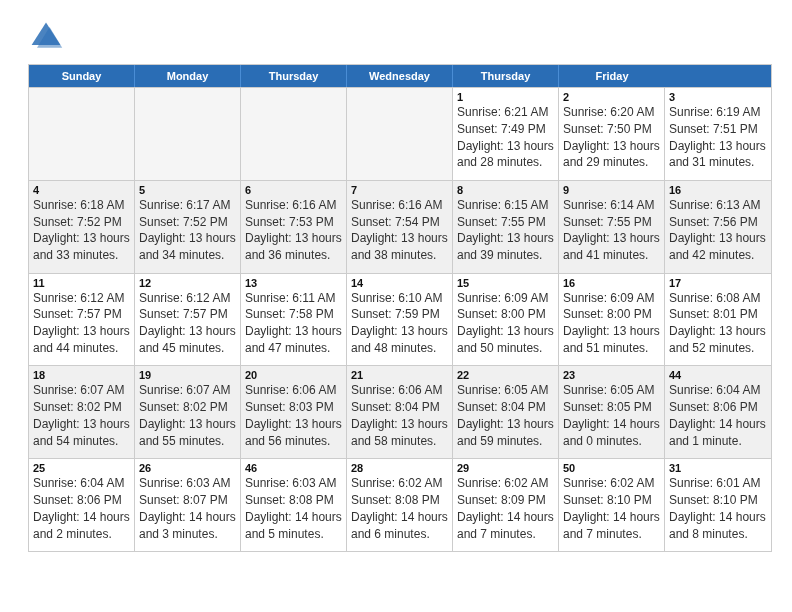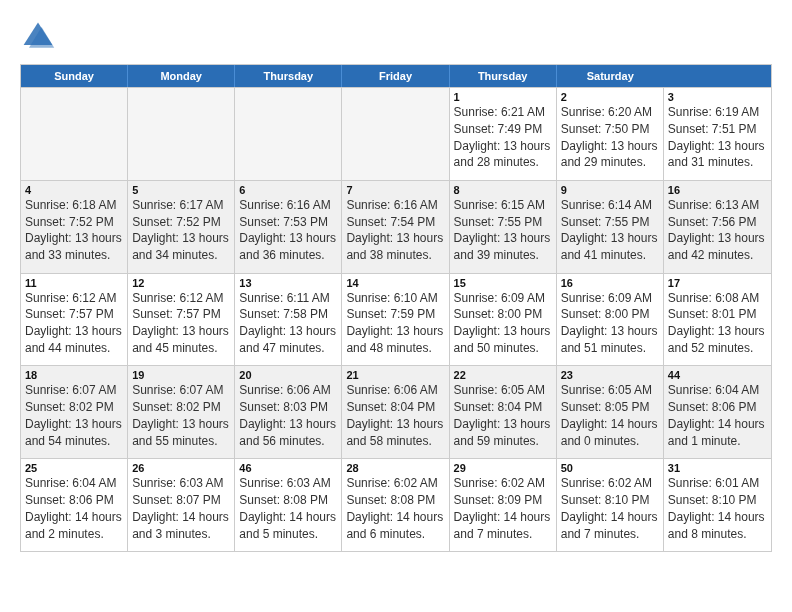--- a/index.html
+++ b/index.html
@@ -6,21 +6,21 @@
     body {
       font-family: Arial, sans-serif;
       background: #fff;
       width: 792px;
       height: 612px;
       overflow: hidden;
     }
     .page {
       width: 792px;
       height: 562px;
-      padding: 18px 20px 10px 20px;
+      padding: 18px 20px 10px 28px;
       display: flex;
       flex-direction: column;
     }
     .header {
       display: flex;
       justify-content: space-between;
       align-items: flex-start;
       margin-bottom: 10px;
     }
     .logo {
@@ -135,23 +135,23 @@
       <div class="month-title"></div>
       <div class="location"></div>
     </div>
   </div>
 
   <div class="calendar">
     <div class="cal-header">
     <div class="cal-header-cell">Sunday</div>
         <div class="cal-header-cell">Monday</div>
         <div class="cal-header-cell">Thursday</div>
+        <div class="cal-header-cell">Wednesday</div>
+        <div class="cal-header-cell">Thursday</div>
         <div class="cal-header-cell">Friday</div>
-        <div class="cal-header-cell">Thursday</div>
-        <div class="cal-header-cell">Saturday</div>
       </div>
     <div class="cal-body">
     <div class="cal-row">
           <div class="cal-cell empty"></div>
           <div class="cal-cell empty"></div>
           <div class="cal-cell empty"></div>
           <div class="cal-cell empty"></div>
           <div class="cal-cell">
             <span class="day-num">1</span>
             <div class="day-info">Sunrise: 6:21 AM<br>Sunset: 7:49 PM<br>Daylight: 13 hours and 28 minutes.</div>

